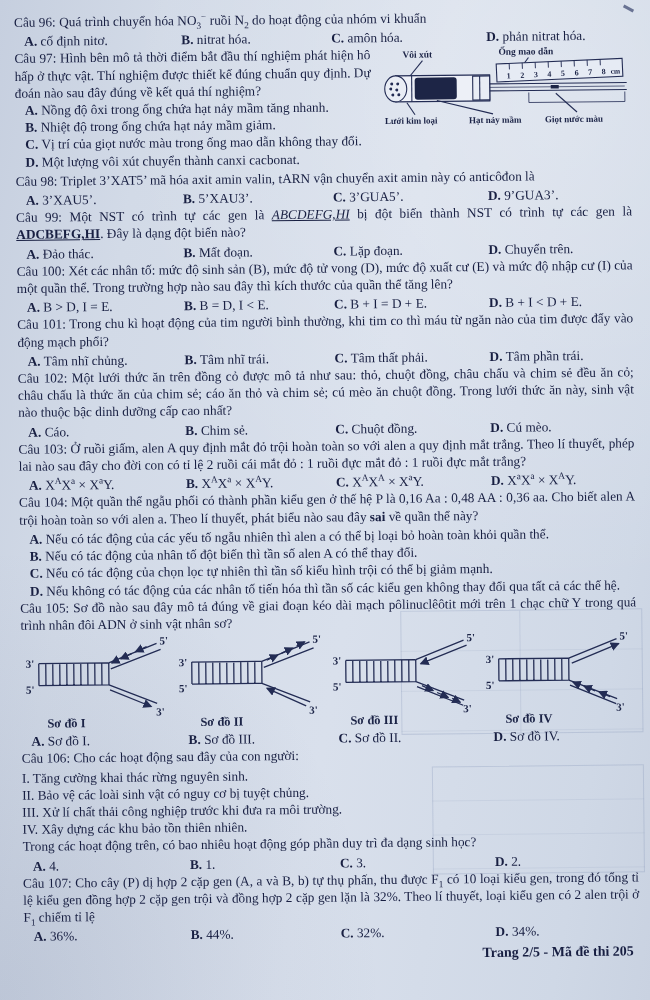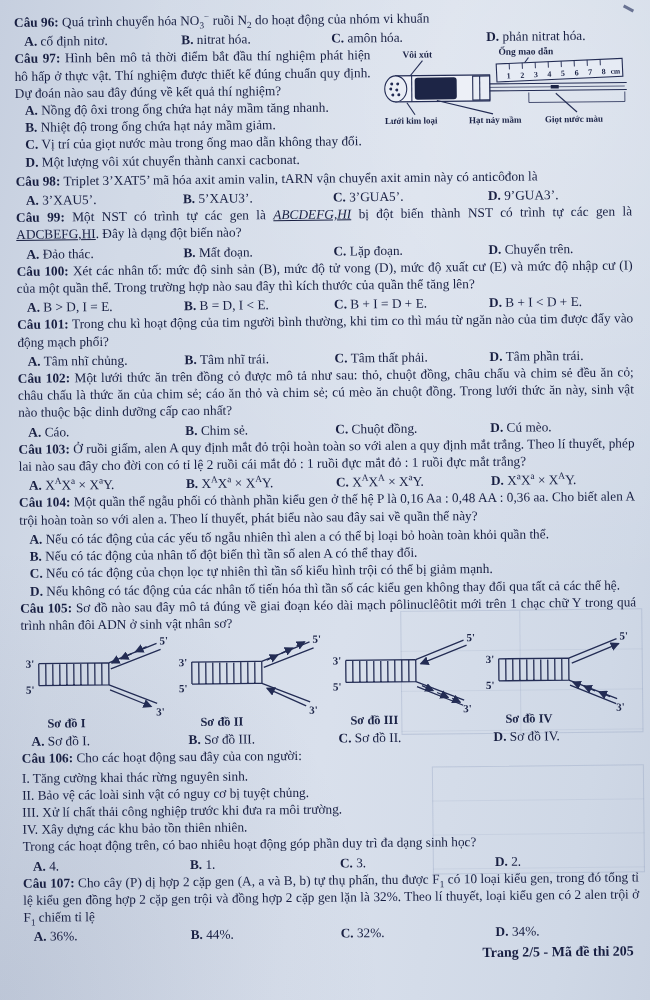--- a/index.html
+++ b/index.html
@@ -18,21 +18,21 @@
     transform:rotate(28deg);opacity:.75;}
   
   .ghost{position:absolute;border:1px solid rgba(96,116,160,.20);pointer-events:none;}
   .ghost-a{left:398px;top:612px;width:240px;height:122px;
     background:repeating-linear-gradient(180deg,transparent 0 39px,rgba(96,116,160,.10) 39px 40px);}
   .ghost-a:before{content:"";position:absolute;left:118px;top:0;bottom:0;border-left:1px solid rgba(96,116,160,.14);}
   .ghost-b{left:428px;top:768px;width:210px;height:106px;
     background:repeating-linear-gradient(180deg,transparent 0 33px,rgba(96,116,160,.10) 33px 34px);}
   .content{position:relative;z-index:2;font-size:13.3px;line-height:17.2px;}
   .q{margin:0 0 2px 0;text-align:justify;}
-  .ql{font-weight:700;}
+  .ql{font-weight:400;}
   sub,sup{font-size:70%;line-height:0;}
   .opts{display:grid;grid-template-columns:157px 150px 155px 1fr;padding-left:10px;text-align:left;}
   .opts .opt{white-space:nowrap;overflow:visible;}
   .opts.stack{display:block;}
   .opts.stack .opt{display:block;white-space:normal;text-align:justify;}
   .ok{font-weight:700;}
   .lines .line{text-align:justify;}
   
   .q97{position:relative;}
   .q97 .stemtxt{width:356px;}
@@ -140,21 +140,21 @@
       <b class="ql">Câu 98:</b><span> Triplet 3’XAT5’ mã hóa axit amin valin, tARN vận chuyển axit amin này có anticôđon là</span>
     </div>
     <div class="opts">
         <span class="opt"><b class="ok">A.</b> <span>3’XAU5’.</span></span>
         <span class="opt"><b class="ok">B.</b> <span>5’XAU3’.</span></span>
         <span class="opt"><b class="ok">C.</b> <span>3’GUA5’.</span></span>
         <span class="opt"><b class="ok">D.</b> <span>9’GUA3’.</span></span>
       </div>
 
     <div class="q">
-      <b class="ql">Câu 99:</b><span><span> Một NST có trình tự các gen là </span><span style="text-decoration: underline; font-style: italic;">ABCDEFG,HI</span><span> bị đột biến thành NST có trình tự các gen là </span><span style="text-decoration: underline;">ADCBEFG,HI</span><span>. Đây là dạng đột biến nào?</span></span>
+      <b class="ql">Câu 99:</b><span><span> Một NST có trình tự các gen là </span><span style="text-decoration: underline; font-style: italic;">ABCDEFG,HI</span><span> bị đột biến thành NST có trình tự các gen là </span><span style="text-decoration: underline; font-weight: bold;">ADCBEFG,HI</span><span>. Đây là dạng đột biến nào?</span></span>
     </div>
     <div class="opts">
         <span class="opt"><b class="ok">A.</b> <span>Đảo thác.</span></span>
         <span class="opt"><b class="ok">B.</b> <span>Mất đoạn.</span></span>
         <span class="opt"><b class="ok">C.</b> <span>Lặp đoạn.</span></span>
         <span class="opt"><b class="ok">D.</b> <span>Chuyển trên.</span></span>
       </div>
 
     <div class="q">
       <b class="ql">Câu 100:</b><span> Xét các nhân tố: mức độ sinh sản (B), mức độ tử vong (D), mức độ xuất cư (E) và mức độ nhập cư (I) của một quần thể. Trong trường hợp nào sau đây thì kích thước của quần thể tăng lên?</span>
@@ -190,21 +190,21 @@
       <b class="ql">Câu 103:</b><span> Ở ruồi giấm, alen A quy định mắt đỏ trội hoàn toàn so với alen a quy định mắt trắng. Theo lí thuyết, phép lai nào sau đây cho đời con có tỉ lệ 2 ruồi cái mắt đỏ : 1 ruồi đực mắt đỏ : 1 ruồi đực mắt trắng?</span>
     </div>
     <div class="opts">
         <span class="opt"><b class="ok">A.</b> <span>X</span><sup>A</sup><span>X</span><sup>a</sup><span> × X</span><sup>a</sup><span>Y.</span></span>
         <span class="opt"><b class="ok">B.</b> <span>X</span><sup>A</sup><span>X</span><sup>a</sup><span> × X</span><sup>A</sup><span>Y.</span></span>
         <span class="opt"><b class="ok">C.</b> <span>X</span><sup>A</sup><span>X</span><sup>A</sup><span> × X</span><sup>a</sup><span>Y.</span></span>
         <span class="opt"><b class="ok">D.</b> <span>X</span><sup>a</sup><span>X</span><sup>a</sup><span> × X</span><sup>A</sup><span>Y.</span></span>
       </div>
 
     <div class="q">
-      <b class="ql">Câu 104:</b><span><span> Một quần thể ngẫu phối có thành phần kiểu gen ở thế hệ P là 0,16 Aa : 0,48 AA : 0,36 aa. Cho biết alen A trội hoàn toàn so với alen a. Theo lí thuyết, phát biểu nào sau đây </span><span style="font-weight: 400;">sai</span><span> về quần thể này?</span></span>
+      <b class="ql">Câu 104:</b><span><span> Một quần thể ngẫu phối có thành phần kiểu gen ở thế hệ P là 0,16 Aa : 0,48 AA : 0,36 aa. Cho biết alen A trội hoàn toàn so với alen a. Theo lí thuyết, phát biểu nào sau đây </span><span style="font-weight: 700;">sai</span><span> về quần thể này?</span></span>
     </div>
     <div class="opts stack">
         <span class="opt"><b class="ok">A.</b> <span>Nếu có tác động của các yếu tố ngẫu nhiên thì alen a có thể bị loại bỏ hoàn toàn khỏi quần thể.</span></span>
         <span class="opt"><b class="ok">B.</b> <span>Nếu có tác động của nhân tố đột biến thì tần số alen A có thể thay đổi.</span></span>
         <span class="opt"><b class="ok">C.</b> <span>Nếu có tác động của chọn lọc tự nhiên thì tần số kiểu hình trội có thể bị giảm mạnh.</span></span>
         <span class="opt"><b class="ok">D.</b> <span>Nếu không có tác động của các nhân tố tiến hóa thì tần số các kiểu gen không thay đổi qua tất cả các thế hệ.</span></span>
       </div>
 
     <div class="q">
       <b class="ql">Câu 105:</b><span> Sơ đồ nào sau đây mô tả đúng về giai đoạn kéo dài mạch pôlinuclêôtit mới trên 1 chạc chữ Y trong quá trình nhân đôi ADN ở sinh vật nhân sơ?</span>

